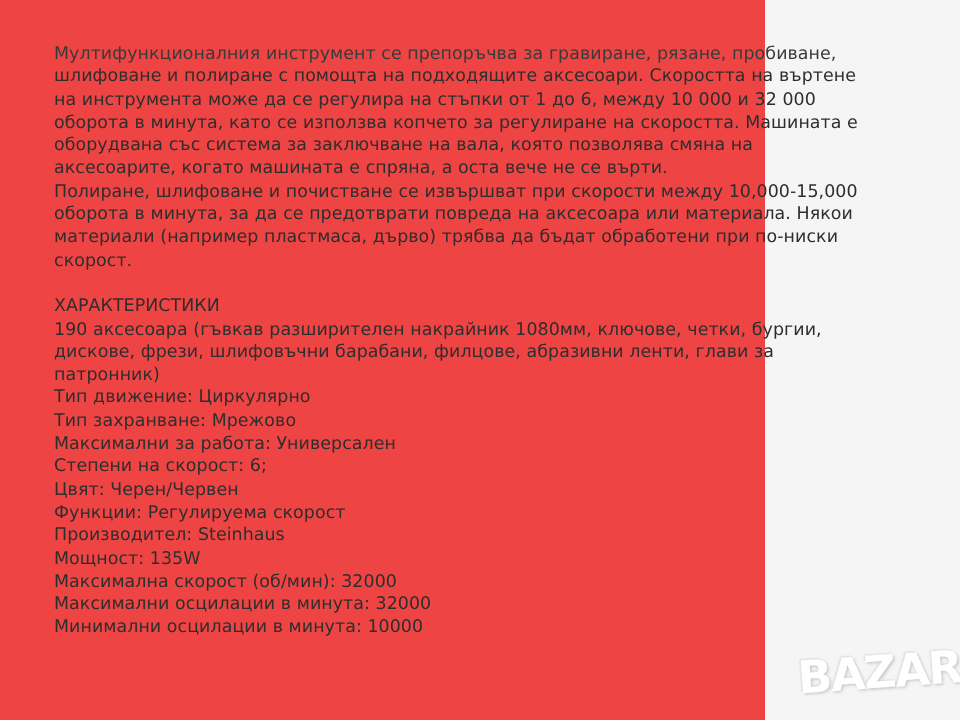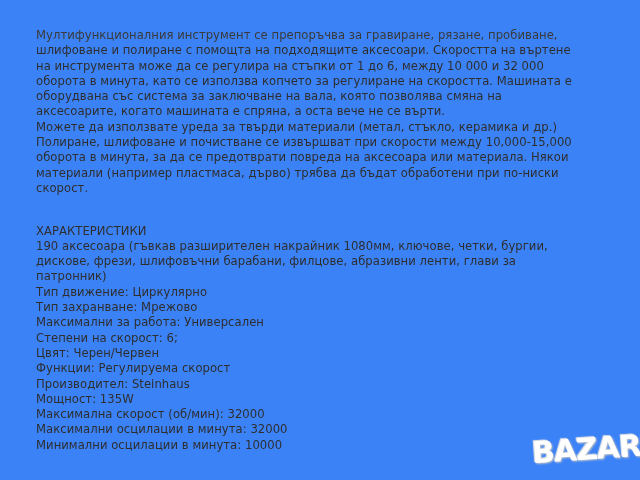--- a/index.html
+++ b/index.html
@@ -5,23 +5,23 @@
     html, body {
       margin: 0;
       padding: 0;
       width: 640px;
       height: 480px;
       background: #f5f5f5;
       overflow: hidden;
     }
     .page {
       position: relative;
-      width: 640px;
+      width: 510px;
       height: 480px;
-      background: #3b82f6;
+      background: #ef4444;
     }
     .content {
       position: absolute;
       left: 36px;
       top: 28px;
       width: 600px;
       font-family: "DejaVu Sans", sans-serif;
       font-size: 11.6px;
       line-height: 15.3px;
       color: #2e2e2e;
@@ -34,21 +34,20 @@
     .first-line {
       color: #3a3a3a;
     }
     .spacer {
       display: block;
       height: 15.3px;
     }
     .heading {
       display: block;
       text-transform: uppercase;
-      margin-top: 12px;
     }
     .spec-line {
       display: block;
       white-space: nowrap;
     }
     .watermark {
       position: absolute;
       left: 532px;
       top: 432px;
       width: 95px;
@@ -66,21 +65,20 @@
 <body>
 
 <div class="page">
   <div class="content">
     <span class="para-line first-line">Мултифункционалния инструмент се препоръчва за гравиране, рязане, пробиване,</span>
     <span class="para-line">шлифоване и полиране с помощта на подходящите аксесоари. Скоростта на въртене</span>
     <span class="para-line">на инструмента може да се регулира на стъпки от 1 до 6, между 10 000 и 32 000</span>
     <span class="para-line">оборота в минута, като се използва копчето за регулиране на скоростта. Машината е</span>
     <span class="para-line">оборудвана със система за заключване на вала, която позволява смяна на</span>
     <span class="para-line">аксесоарите, когато машината е спряна, а оста вече не се върти.</span>
-    <span class="para-line">Можете да използвате уреда за твърди материали (метал, стъкло, керамика и др.)</span>
     <span class="para-line">Полиране, шлифоване и почистване се извършват при скорости между 10,000-15,000</span>
     <span class="para-line">оборота в минута, за да се предотврати повреда на аксесоара или материала. Някои</span>
     <span class="para-line">материали (например пластмаса, дърво) трябва да бъдат обработени при по-ниски</span>
     <span class="para-line">скорост.</span>
 
     <span class="spacer"></span>
 
     <span class="heading">ХАРАКТЕРИСТИКИ</span>
     <span class="spec-line">190 аксесоара (гъвкав разширителен накрайник 1080мм, ключове, четки, бургии,</span>
     <span class="spec-line">дискове, фрези, шлифовъчни барабани, филцове, абразивни ленти, глави за</span>

